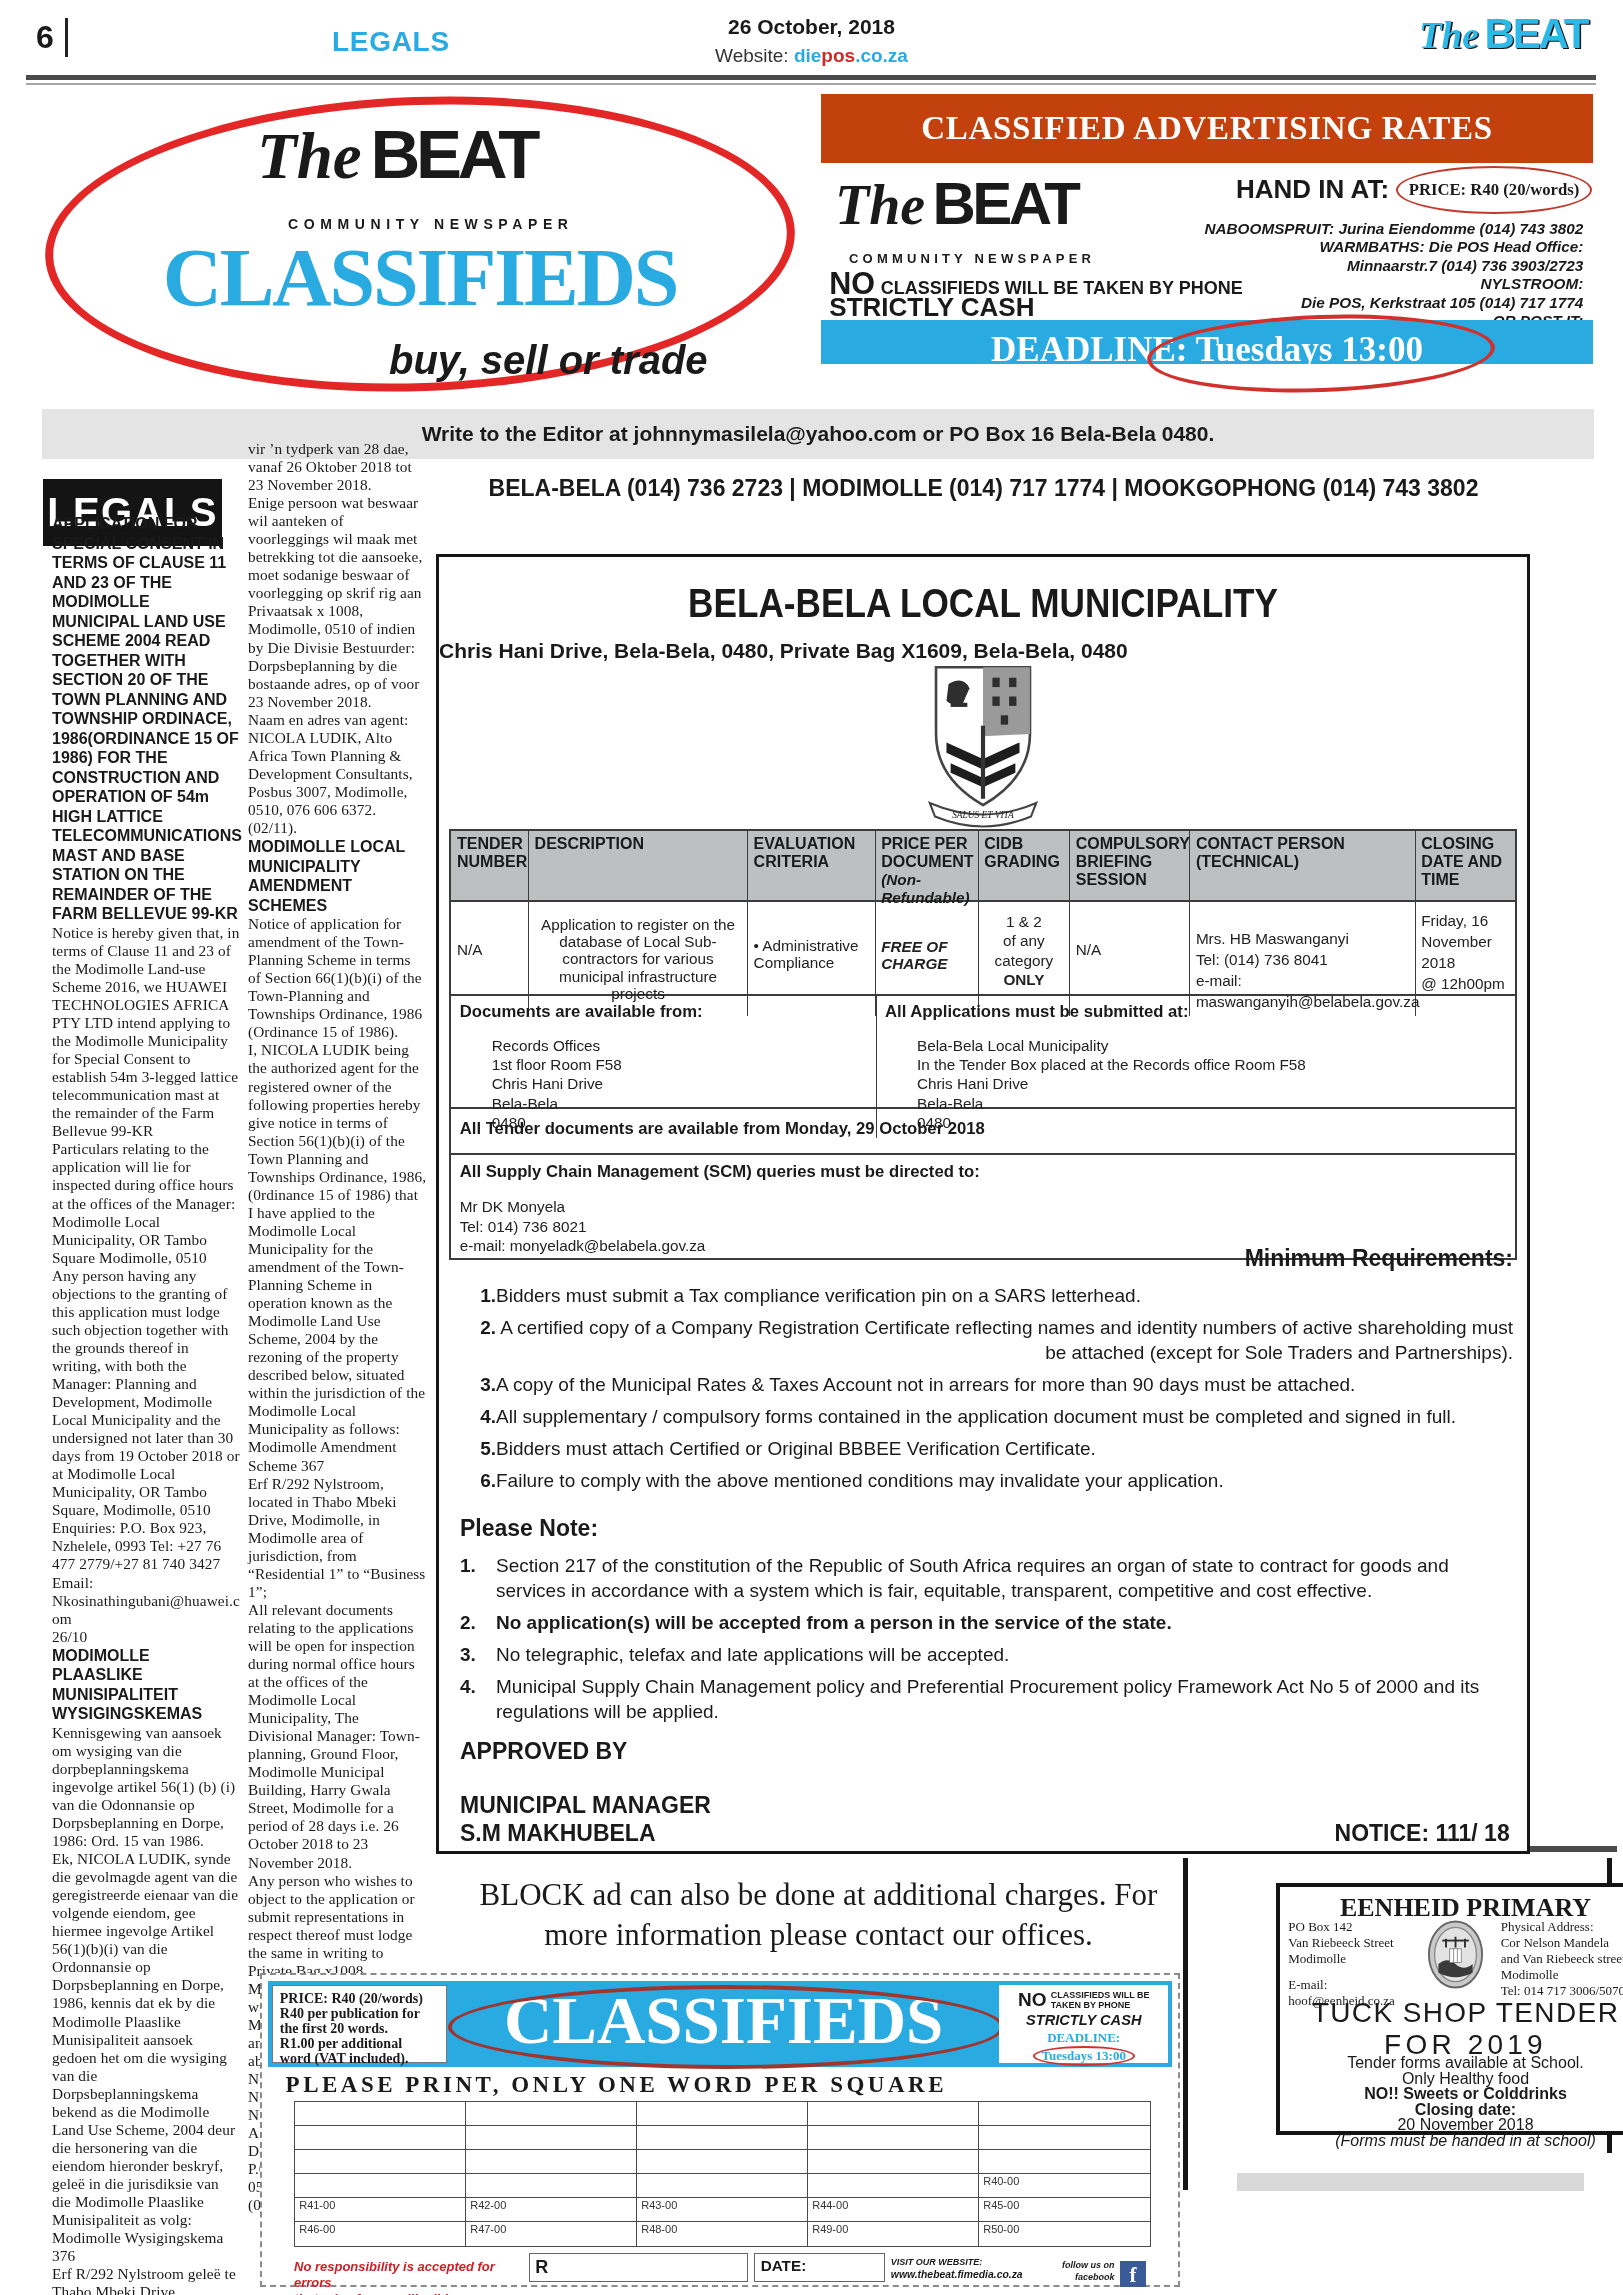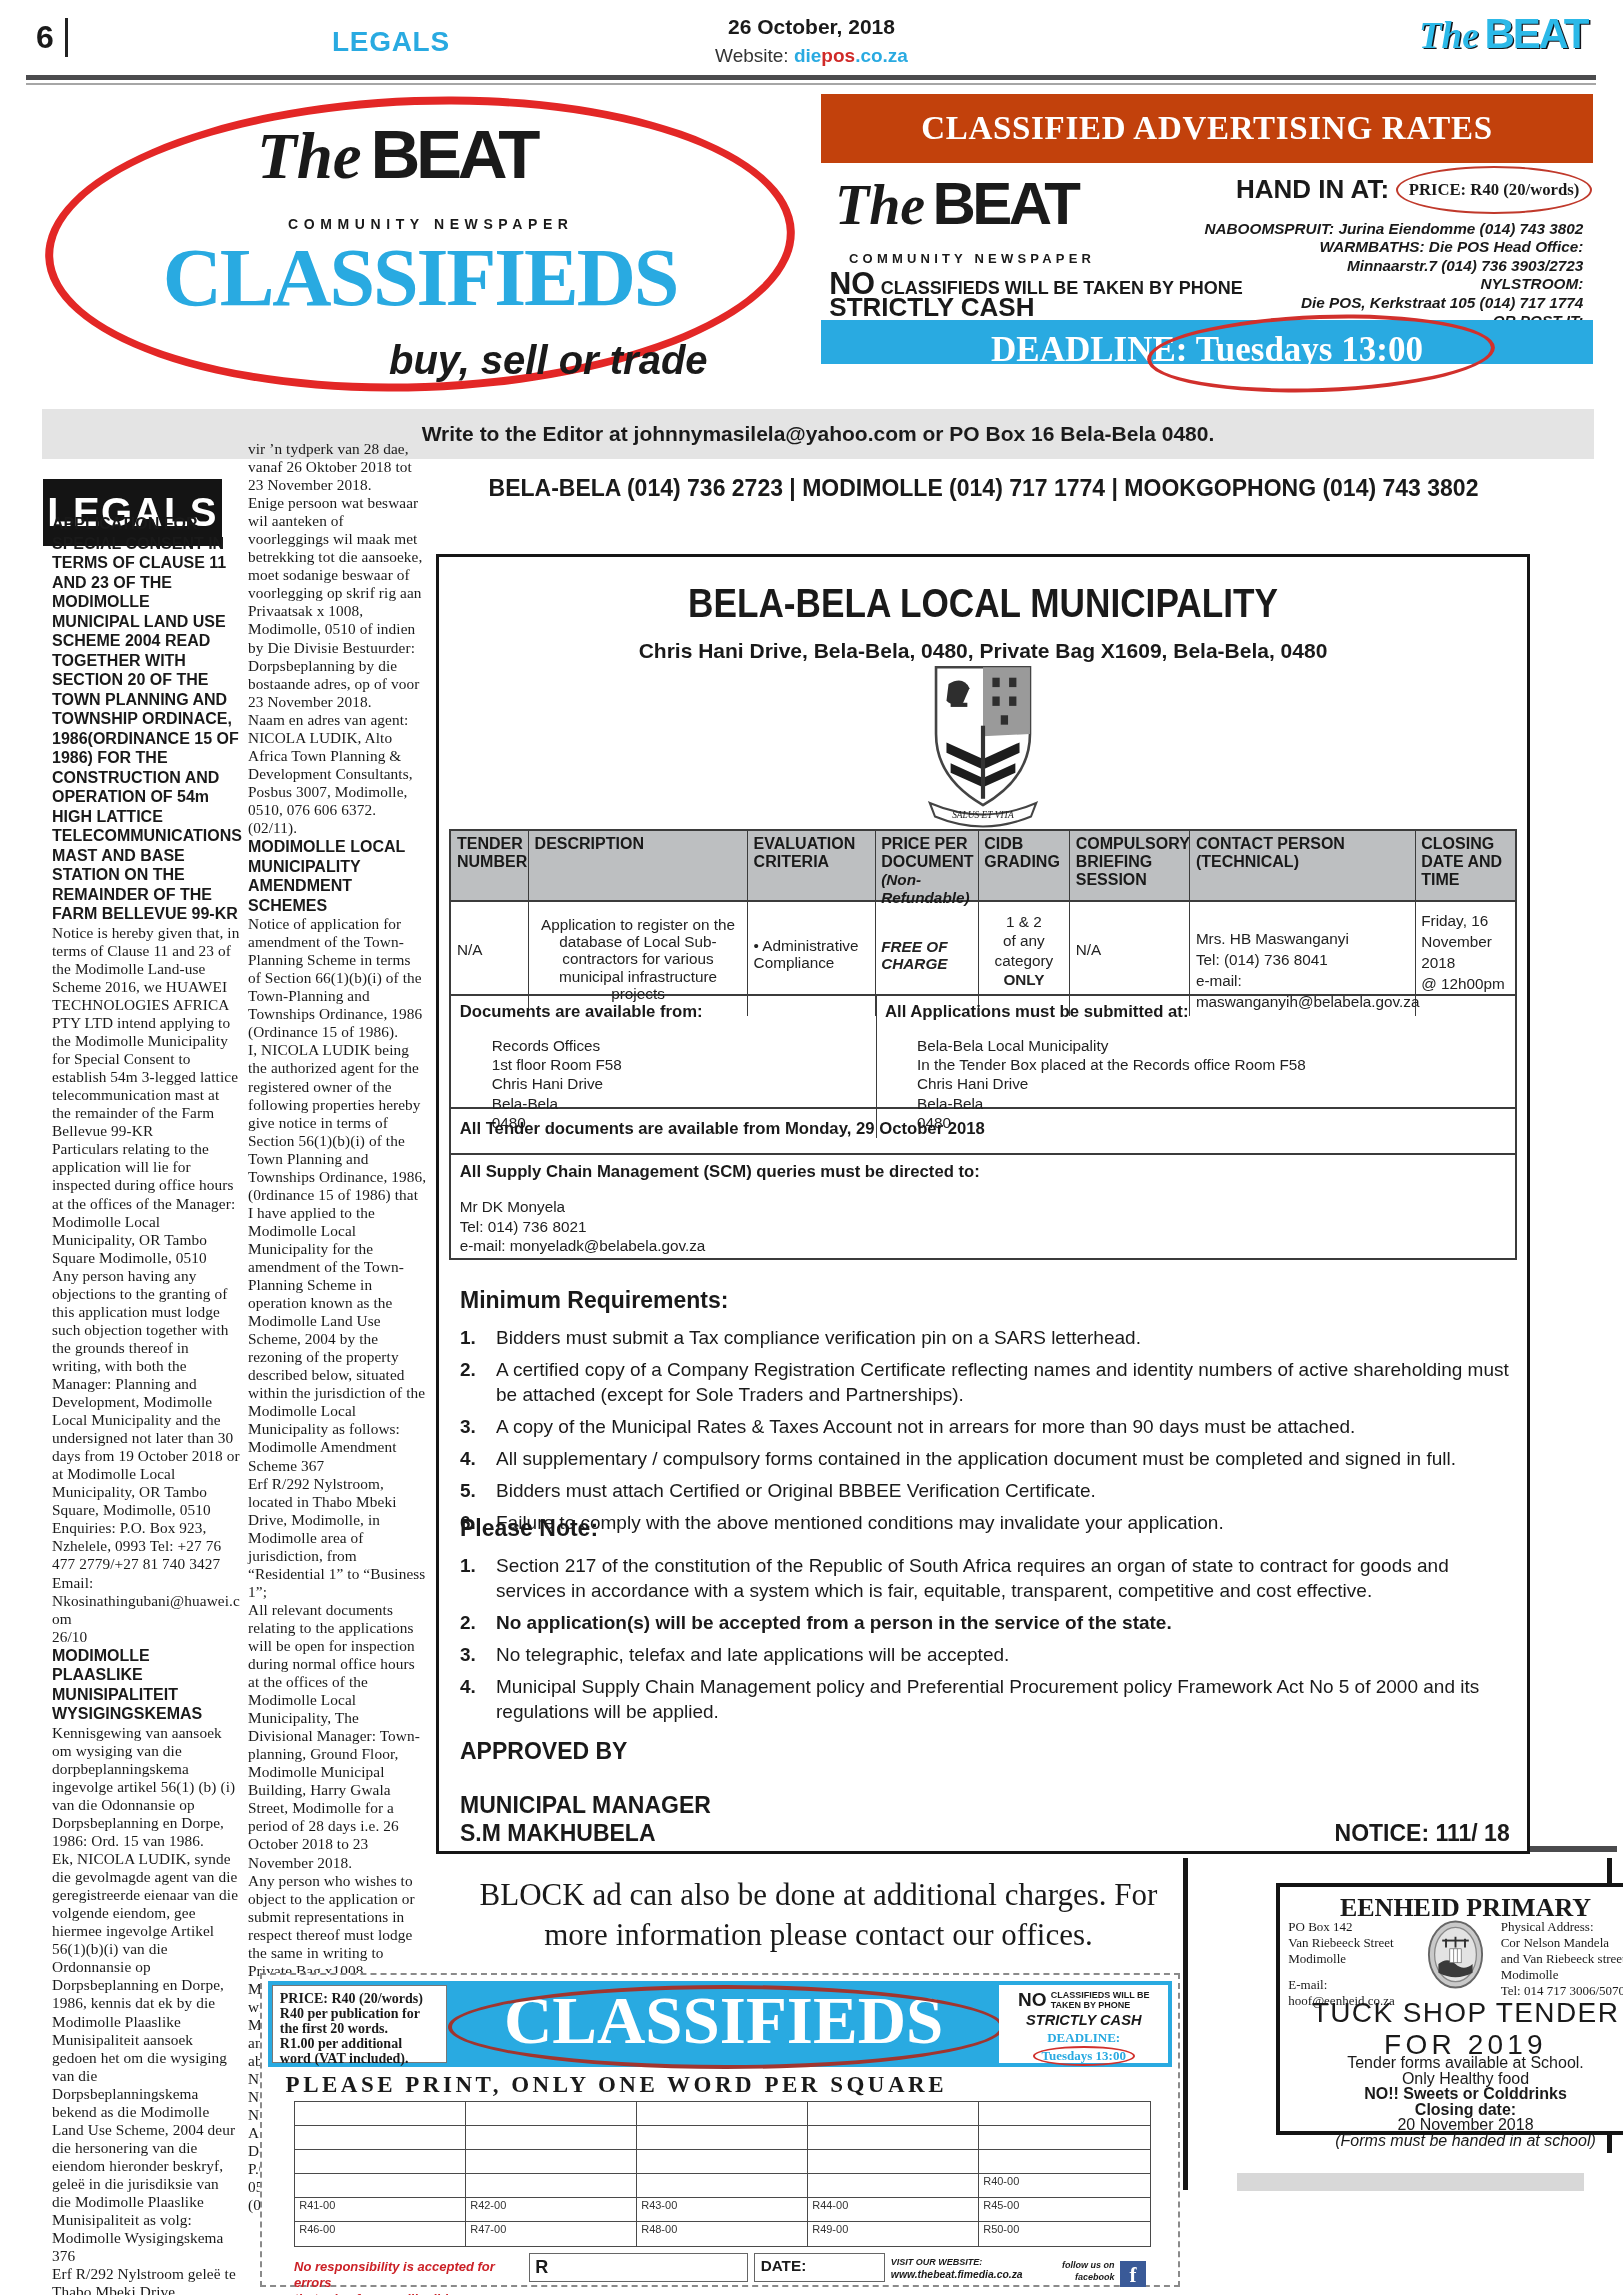--- a/index.html
+++ b/index.html
@@ -52,21 +52,21 @@
               font:700 40px "Liberation Sans",sans-serif;letter-spacing:1.4px;}
   .contact-line{text-align:center;font:800 23px "Liberation Sans",sans-serif;}
 
   
   .lg-h{font:700 16px/1.22 "Liberation Sans",sans-serif;}
   .lg-p{font:400 15.3px/1.18 "Liberation Serif",serif;letter-spacing:0.1px;overflow-wrap:anywhere;}
 
   
   .nbox{border:3.5px solid #161616;background:#fff;}
   .nb-title{text-align:center;font:900 40px "Liberation Sans",sans-serif;transform:scaleX(.88);}
-  .nb-addr{text-align:center;font:700 21px "Liberation Sans",sans-serif;}
+  .nb-addr{font:700 21px "Liberation Sans",sans-serif;}
   .tbl{border:2.1px solid #3b3b3b;}
   .tr8{display:grid;grid-template-columns:7.3% 20.6% 12% 9.7% 8.6% 11.3% 21.2% 9.3%;border-bottom:2.1px solid #3b3b3b;}
   .tr2{display:grid;grid-template-columns:40% 60%;border-bottom:2.1px solid #3b3b3b;}
   .tc{border-right:1.4px solid #3b3b3b;box-sizing:border-box;}
   .tc:last-child{border-right:none;}
   .thead{background:#bdbfc1;height:69px;}
   .th{padding:4.2px 5.6px;font:700 16px/18px "Liberation Sans",sans-serif;}
   .th .note{font:italic 700 15.3px "Liberation Sans",sans-serif;}
   .tdata{height:92px;}
   .td{padding:4.2px 5.6px;font:400 15.3px/17.3px "Liberation Sans",sans-serif;color:#222;}
@@ -327,21 +327,21 @@
         <div class="lbl">All Supply Chain Management (SCM) queries must be directed to:</div>
         <div class="scm-lines"></div>
         <div class="scm-lines">
             <div>Mr DK Monyela</div>
             <div>Tel: 014) 736 8021</div>
             <div>e-mail: monyeladk@belabela.gov.za</div>
           </div>
       </div>
     </div>
 
-    <div class="abs" style="left:21px;right:14px;top:730px;">
+    <div class="abs" style="left:21px;right:14px;top:688px;text-align:right;">
       <div class="sec-h">Minimum Requirements:</div>
       <div>
           <div class="nl-item">
             <span class="nl-num">1.</span>
             <span class="nl-text">Bidders must submit a Tax compliance verification pin on a SARS letterhead.</span>
           </div>
           <div class="nl-item">
             <span class="nl-num">2.</span>
             <span class="nl-text">A certified copy of a Company Registration Certificate reflecting names and identity numbers of active shareholding must be attached (except for Sole Traders and Partnerships).</span>
           </div>

